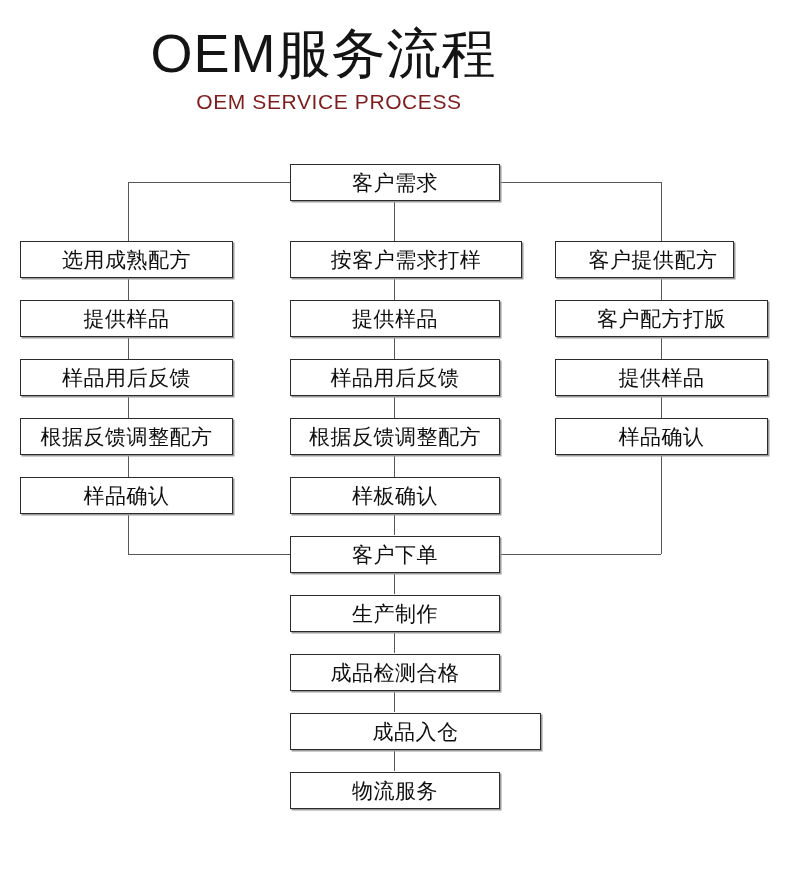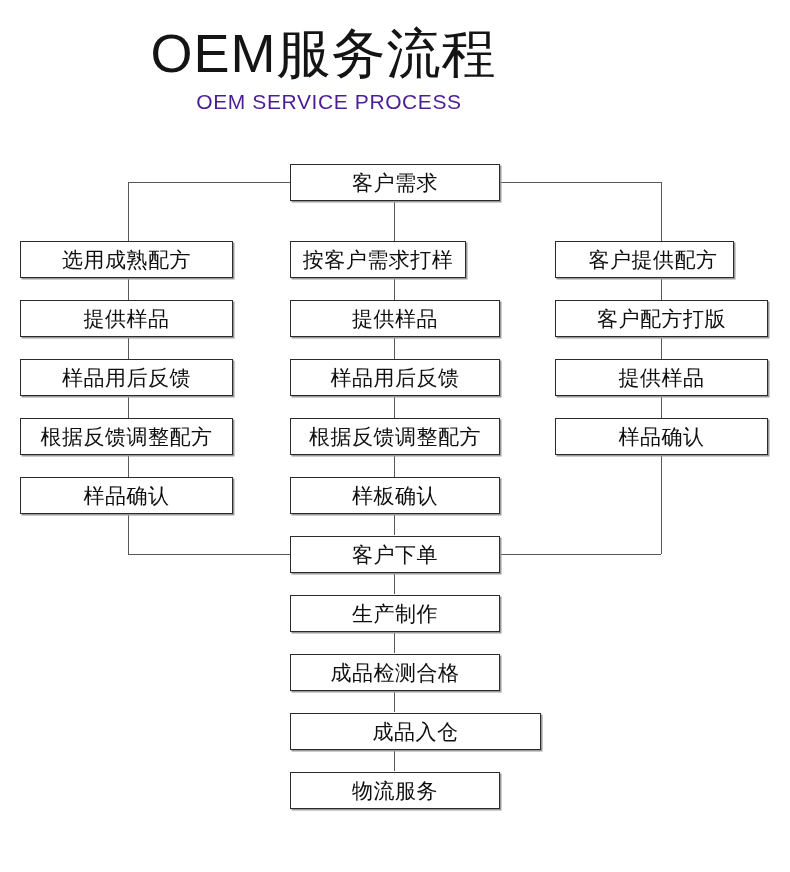--- a/index.html
+++ b/index.html
@@ -42,21 +42,21 @@
   }
   .subtitle {
     position: absolute;
     left: 0;
     top: 89px;
     width: 658px;
     font-size: 21px;
     line-height: 26px;
     letter-spacing: 0.6px;
     font-weight: 400;
-    color: #4c1d95;
+    color: #7f1d1d;
   }
 
   
   .node {
     position: absolute;
     box-sizing: border-box;
     border: 1px solid #2b2b2b;
     box-shadow: 1.5px 1.5px 0 0 #9a9a9a;
     background: #ffffff;
     display: flex;
@@ -122,21 +122,21 @@
   <div class="conn v" style="left:394px; top:749px; height:22px;"></div>
 
   <div class="node" style="left:290px; top:164px; width:210px; height:37px;text-align:center;">客户需求</div>
 
   <div class="node" style="left:20px; top:241px; width:213px; height:37px;">选用成熟配方</div>
   <div class="node" style="left:20px; top:300px; width:213px; height:37px;">提供样品</div>
   <div class="node" style="left:20px; top:359px; width:213px; height:37px;">样品用后反馈</div>
   <div class="node" style="left:20px; top:418px; width:213px; height:37px;">根据反馈调整配方</div>
   <div class="node" style="left:20px; top:477px; width:213px; height:37px;">样品确认</div>
 
-  <div class="node" style="left:290px; top:241px; width:176px; height:37px;">按客户需求打样</div>
+  <div class="node" style="left:290px; top:241px; width:232px; height:37px;">按客户需求打样</div>
   <div class="node" style="left:290px; top:300px; width:210px; height:37px;">提供样品</div>
   <div class="node" style="left:290px; top:359px; width:210px; height:37px;">样品用后反馈</div>
   <div class="node" style="left:290px; top:418px; width:210px; height:37px;">根据反馈调整配方</div>
   <div class="node" style="left:290px; top:477px; width:210px; height:37px;">样板确认</div>
 
   <div class="node" style="left:555px; top:241px; width:179px; height:37px;padding-left:17px;">客户提供配方</div>
   <div class="node" style="left:555px; top:300px; width:213px; height:37px;">客户配方打版</div>
   <div class="node" style="left:555px; top:359px; width:213px; height:37px;">提供样品</div>
   <div class="node" style="left:555px; top:418px; width:213px; height:37px;">样品确认</div>
 

